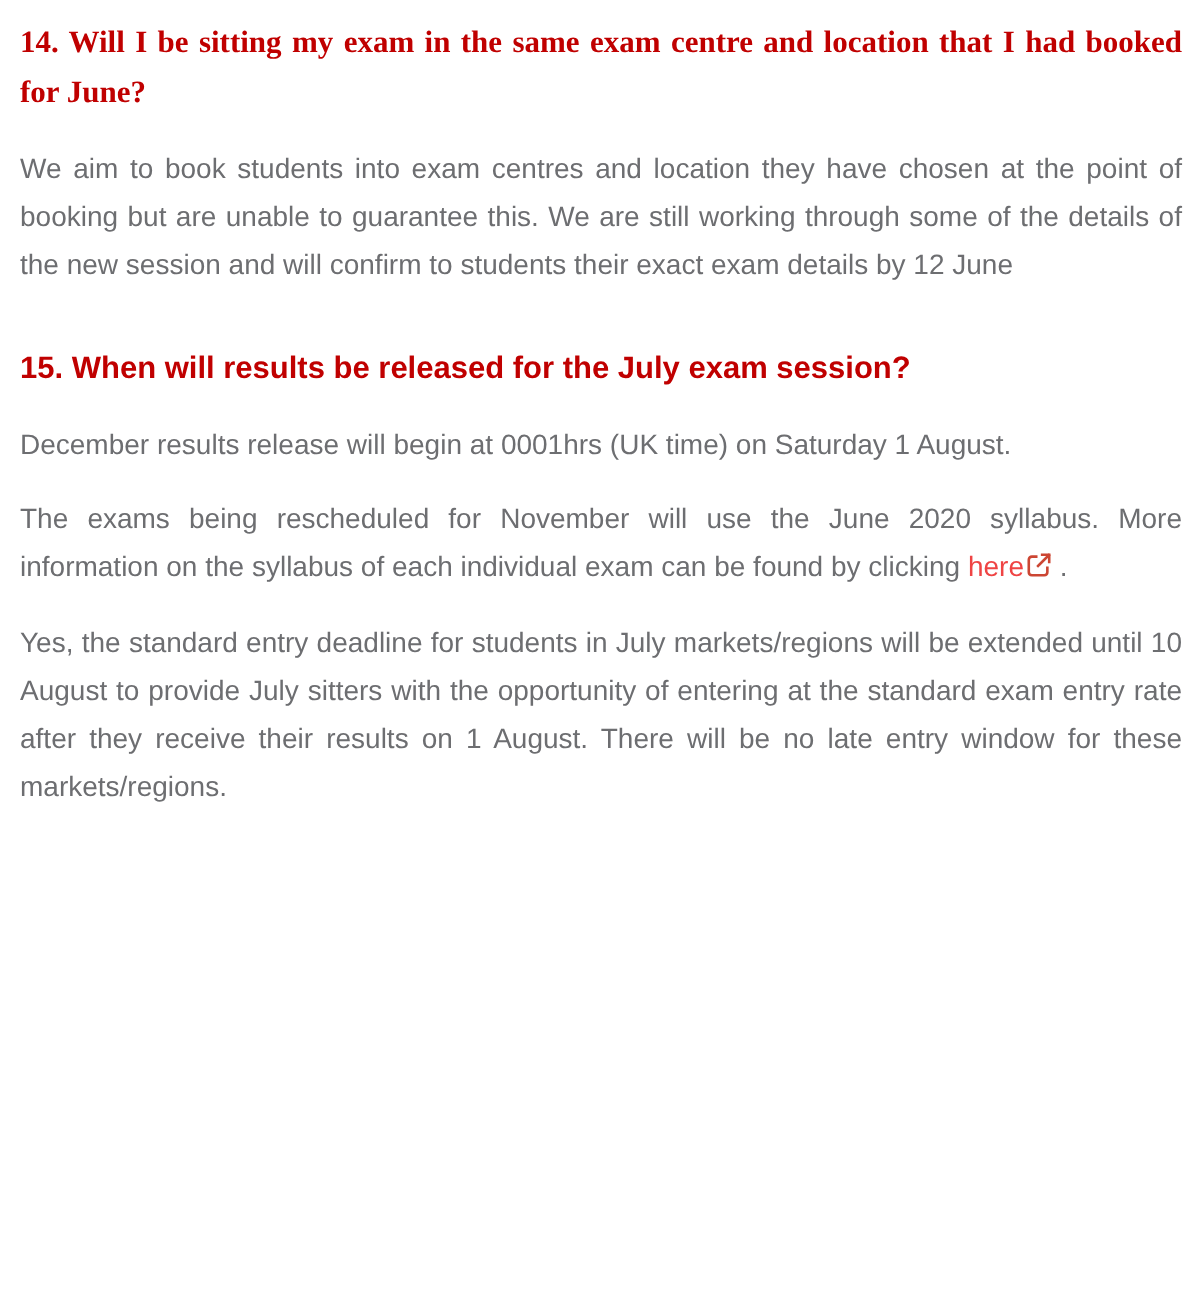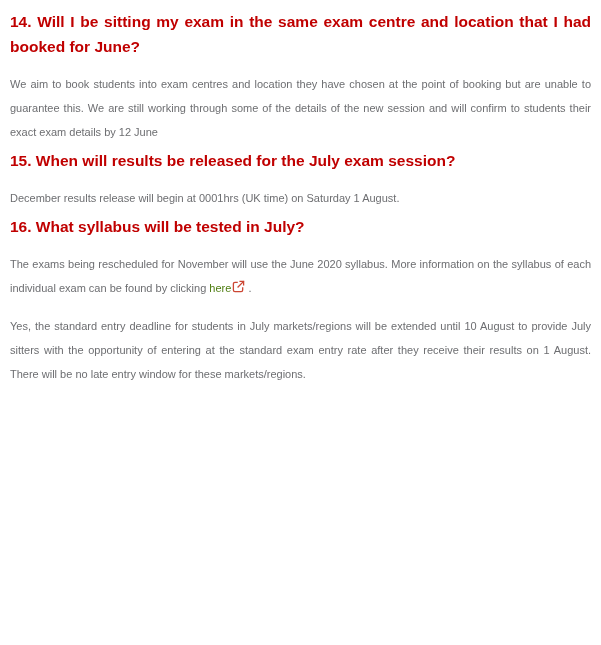--- a/index.html
+++ b/index.html
@@ -12,34 +12,35 @@
   }
   .page {
     padding: 9px 10px 12px 10px;
   }
   .question {
     color: #c00000;
     font-size: 15.5px;
     font-weight: bold;
     line-height: 25px;
     text-align: justify;
-    margin-top: 4px;
+    margin-top: 28px;
   }
   .faq-item:first-child .question {
     margin-top: 0;
+    font-family: Liberation Serif, serif;
   }
   .answer {
     color: #6d6e71;
-    font-size: 11px;
+    font-size: 14px;
     line-height: 24px;
     text-align: justify;
     margin-top: 13px;
   }
   .here-link {
-    color: #4d7c0f;
+    color: #ef4444;
     text-decoration: none;
     cursor: pointer;
   }
   .ext-icon {
     display: inline-block;
     vertical-align: -1px;
     margin-left: 1px;
   }
   .ext-icon svg {
     width: 13px;
@@ -56,21 +57,20 @@
     <h3 class="question">14. Will I be sitting my exam in the same exam centre and location that I had booked for June?</h3>
     <p class="answer">We aim to book students into exam centres and location they have chosen at the point of booking but are unable to guarantee this. We are still working through some of the details of the new session and will confirm to students their exact exam details by 12 June</p>
   </section>
 
   <section class="faq-item">
     <h3 class="question">15. When will results be released for the July exam session?</h3>
     <p class="answer">December results release will begin at 0001hrs (UK time) on Saturday 1 August.</p>
   </section>
 
   <section class="faq-item">
-    <h3 class="question">16. What syllabus will be tested in July?</h3>
     <p class="answer"><span>The exams being rescheduled for November will use the June 2020 syllabus.  More information on the syllabus of each individual exam can be found by clicking </span><a class="here-link"><span>here</span><span class="ext-icon"><svg viewBox="0 0 14 14" fill="none" stroke="#cc4633" stroke-width="1.4" stroke-linecap="square">
               <path d="M5.5 2.5 H3.2 C2.2 2.5 1.5 3.2 1.5 4.2 V10.8 C1.5 11.8 2.2 12.5 3.2 12.5 H9.8 C10.8 12.5 11.5 11.8 11.5 10.8 V8.5"></path>
               <path d="M6.5 7.5 L12.3 1.7"></path>
               <path d="M8.7 1.5 H12.5 V5.3"></path>
             </svg></span></a><span> .</span></p>
   </section>
 
   <section class="faq-item">
     <p class="answer">Yes, the standard entry deadline for students in July markets/regions will be extended until 10 August to provide July sitters with the opportunity of entering at the standard exam entry rate after they receive their results on 1 August.  There will be no late entry window for these markets/regions.</p>
   </section>

